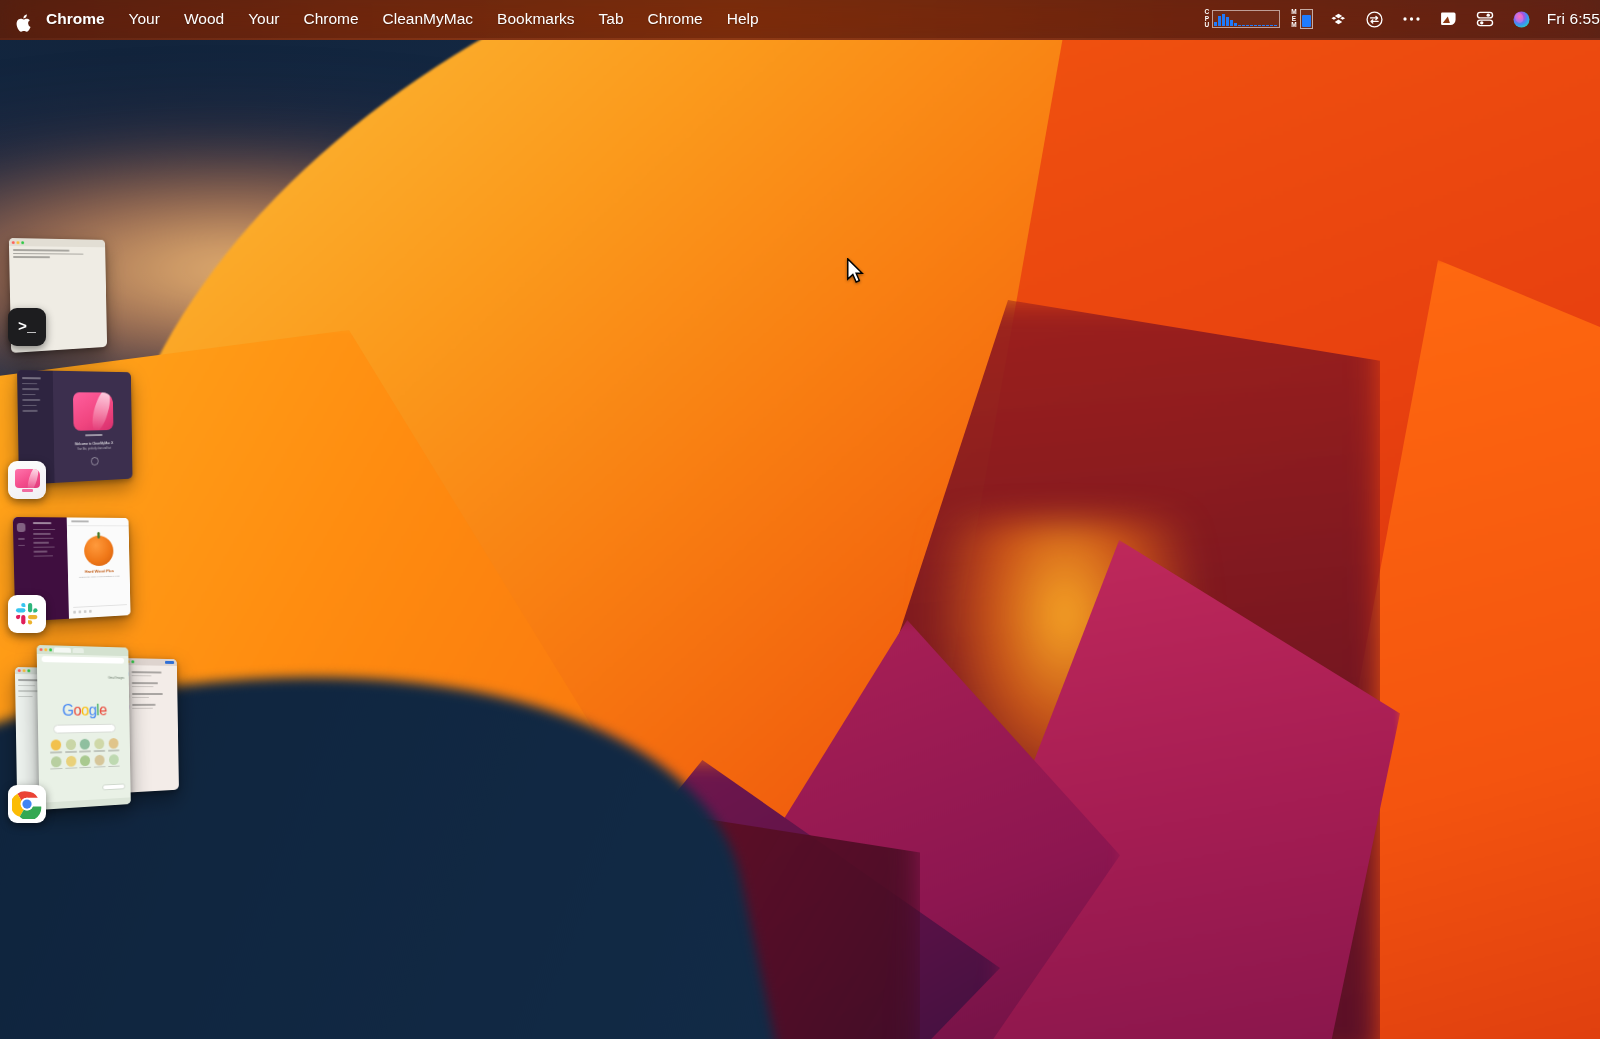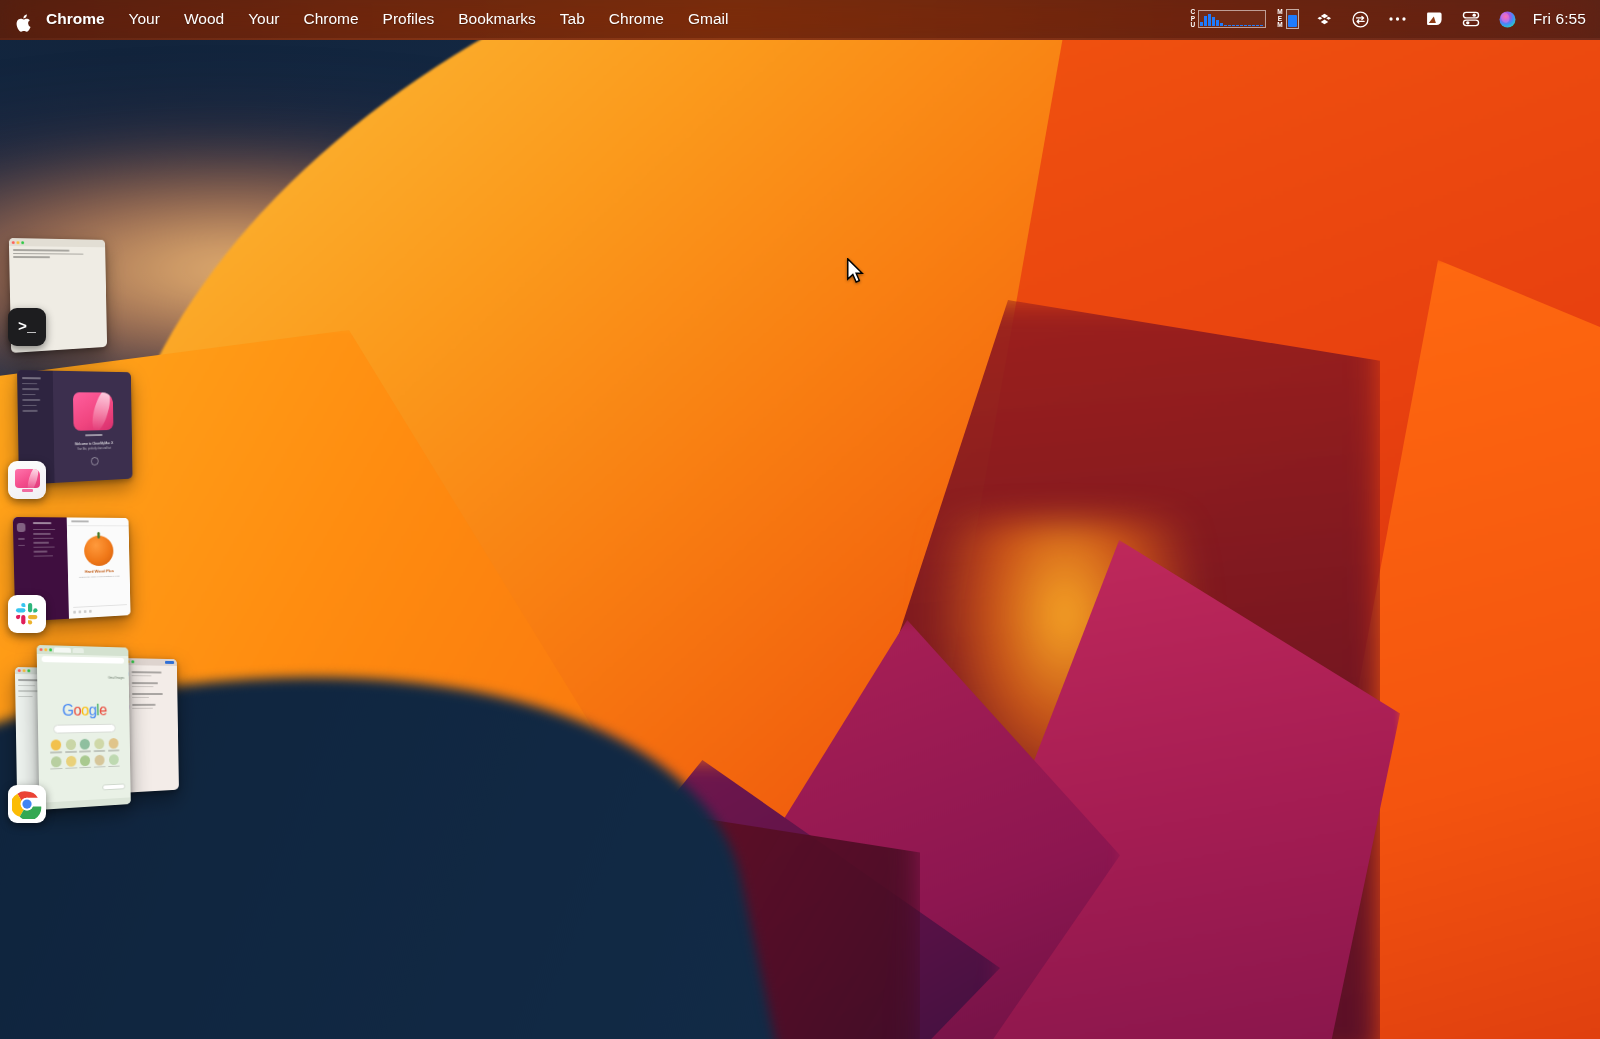--- a/index.html
+++ b/index.html
@@ -131,21 +131,21 @@
     text-shadow:0 1px 1px rgba(0,0,0,.32);
   }
   .menu-left { display:flex; align-items:flex-end; }
   .apple-logo {
     width:34px; display:flex; align-items:center; justify-content:center;
     padding:0 2px 0 14px; margin-right:2px;
   }
   .apple-logo svg { display:block; }
   .menu-item { padding:3px 12px; border-radius:5px; white-space:nowrap; cursor:default; line-height:20px; }
   .menu-item.app-name { font-weight:bold; padding-left:10px; }
-  .menu-right { margin-left:auto; display:flex; align-items:center; padding-right:14px; gap:0px; }
+  .menu-right { margin-left:auto; display:flex; align-items:center; gap:0px; }
   .status-item { display:flex; align-items:center; justify-content:center; padding:0 9px; height:38px; }
 
   
   .mon-label {
     font-size:6.5px; font-weight:bold; line-height:6.6px; letter-spacing:0;
     display:flex; flex-direction:column; align-items:center; color:#fff;
     margin-right:3px; text-shadow:none;
   }
   .cpu-graph {
     width:68px; height:18px; border:1px solid rgba(255,255,255,.55);
@@ -278,25 +278,25 @@
       <div class="apple-logo">
         <svg width="15" height="18" viewBox="0 0 14 17">
           <path fill="#fff" d="M11.3 9.03c-.02-2.02 1.65-2.99 1.72-3.04-.94-1.37-2.4-1.56-2.92-1.58-1.24-.13-2.42.73-3.05.73-.63 0-1.6-.71-2.63-.69-1.35.02-2.6.78-3.29 1.99C-.29 8.9.76 12.6 2.15 14.63c.68.99 1.49 2.1 2.56 2.06 1.03-.04 1.42-.66 2.66-.66 1.24 0 1.59.66 2.67.64 1.1-.02 1.8-1 2.47-2 .78-1.15 1.1-2.26 1.12-2.32-.02-.01-2.15-.83-2.17-3.3zM9.3 3.1c.56-.68.94-1.62.84-2.56-.81.03-1.79.54-2.37 1.21-.52.6-.97 1.56-.85 2.48.9.07 1.82-.46 2.38-1.13z"></path>
         </svg>
       </div>
       <div class="menu-item app-name">Chrome</div>
       <div class="menu-item">Your</div>
       <div class="menu-item">Wood</div>
       <div class="menu-item">Your</div>
       <div class="menu-item">Chrome</div>
-      <div class="menu-item">Profiles</div>
+      <div class="menu-item">CleanMyMac</div>
       <div class="menu-item">Bookmarks</div>
       <div class="menu-item">Tab</div>
       <div class="menu-item">Chrome</div>
-      <div class="menu-item">Gmail</div>
+      <div class="menu-item">Help</div>
     </div>
 
     <div class="menu-right">
 
       <div class="status-item" style="padding:0 5px 0 9px;">
         <div class="mon-label">
           <span>C</span>
             <span>P</span>
             <span>U</span>
         </div>

